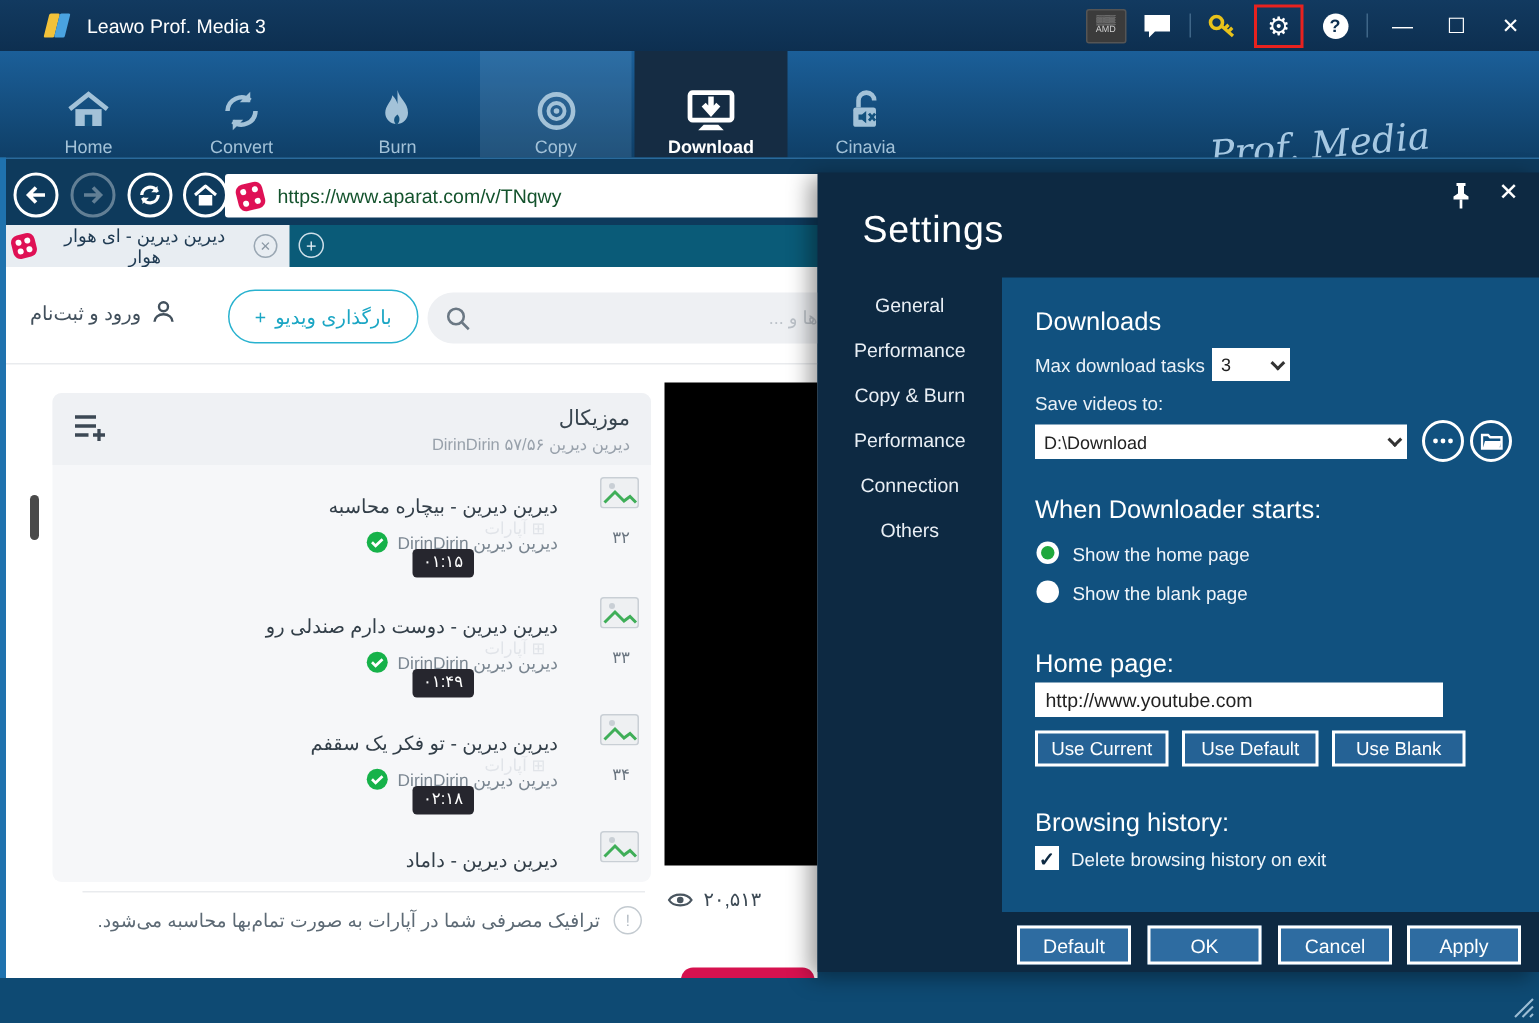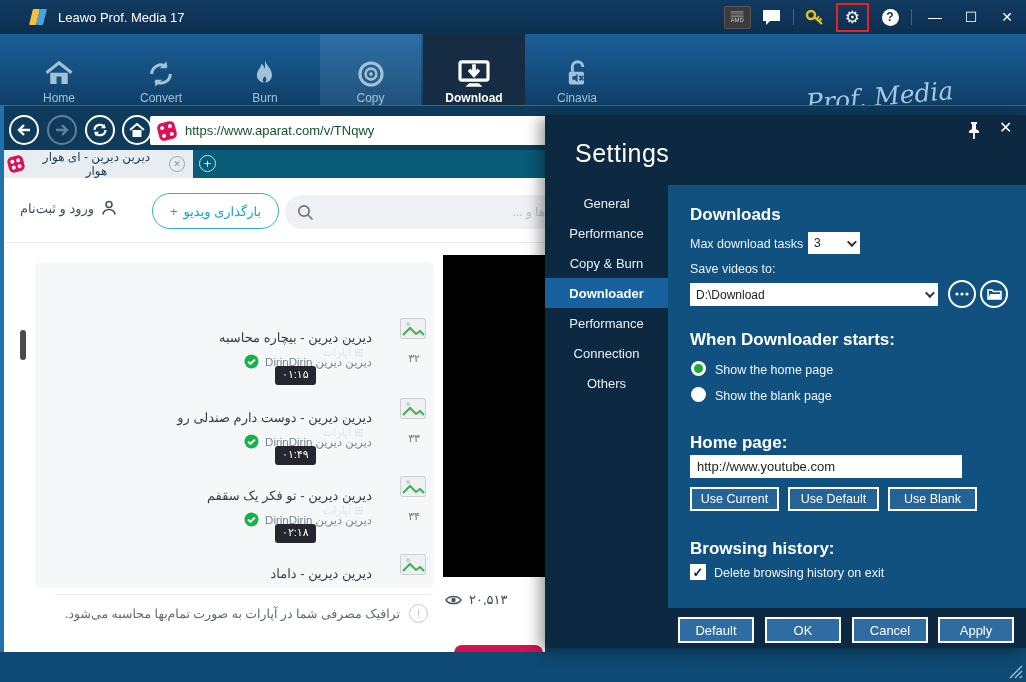--- a/index.html
+++ b/index.html
@@ -106,21 +106,21 @@
   .panel { position:absolute; left:545px; top:115px; width:481px; height:533px; background:#0d2942;
     box-shadow:-5px 3px 14px rgba(0,0,0,.4); }
   .panel-pin { position:absolute; left:420px; top:6px; }
   .panel-close { position:absolute; left:454px; top:3px; color:#fff; font-size:16px; }
   .panel-title { position:absolute; left:30px; top:24px; color:#fff; font-size:25px; font-weight:300; letter-spacing:.5px; }
   .panel-content { position:absolute; left:123px; top:70px; width:358px; height:423px; background:#11517f; }
   .snav { position:absolute; left:0; top:73px; width:123px; }
   .snav-item { height:30px; display:flex; align-items:center; justify-content:center; color:#e9eff5; font-size:13px; }
   .snav-item.sel { background:#17629e; color:#fff; font-weight:bold; }
   .sc { position:absolute; color:#fff; }
-  .shead { font-size:17px; font-weight:bold; color:#fff; }
+  .shead { font-size:17px; font-weight:normal; color:#fff; }
   .slabel { font-size:12.5px; color:#eaf1f7; }
   .wselect { background:#fff; color:#222; font-size:12px; display:flex; align-items:center; padding:0 6px; justify-content:space-between; }
   .chev { width:7px; height:7px; border-right:2px solid #333; border-bottom:2px solid #333; transform:rotate(45deg) translateY(-2px); }
   .round-btn { width:28px; height:28px; border:2px solid #fff; border-radius:50%; display:flex; align-items:center; justify-content:center; color:#fff; }
   .radio { width:15px; height:15px; border-radius:50%; background:#fff; display:flex; align-items:center; justify-content:center; }
   .radio .dot { width:9px; height:9px; border-radius:50%; background:#1fa83c; }
   .rlabel { font-size:12.5px; color:#f0f5fa; }
   .winput { background:#fff; border:none; font-size:13px; color:#222; padding:0 7px; font-family:"Liberation Sans",sans-serif; }
   .use-btn { border:2px solid #fff; background:#256295; color:#fff; font-size:12.5px; display:flex; align-items:center; justify-content:center; }
   .cbox { width:16px; height:16px; background:#fff; display:flex; align-items:center; justify-content:center; color:#0d2942;
@@ -133,21 +133,21 @@
 </head>
 <body>
 
 <div class="app">
 
   <div class="titlebar">
     <div class="logo">
         <i class="l1"></i>
         <i class="l2"></i>
       </div>
-    <div class="win-title">Leawo Prof. Media 17</div>
+    <div class="win-title">Leawo Prof. Media 3</div>
     <div class="tb-right">
       <div class="amd-badge">
           <span>▒▒▒</span>
           <span>AMD</span>
         </div>
       <div class="tb-ic">
         <svg width="19" height="17" viewBox="0 0 19 17">
             <path d="M1 1 h17 v11 h-10 l-4 4 v-4 h-3 z" fill="#fff"></path>
           </svg>
       </div>
@@ -293,20 +293,28 @@
       <div class="search-pill">
         <svg width="17" height="17" viewBox="0 0 17 17">
             <circle cx="7" cy="7" r="5.2" fill="none" stroke="#6b7884" stroke-width="1.7"></circle>
             <path d="M11 11 l4.5 4.5" stroke="#6b7884" stroke-width="1.7"></path>
           </svg>
         <span class="search-hint">ها و ...</span>
       </div>
     </div>
 
     <div class="card">
+      <div class="card-head">
+        <div class="pl-title">موزیکال</div>
+        <div class="pl-sub">دیرین دیرین ۵۷/۵۶ DirinDirin</div>
+        <svg class="pl-add" width="22" height="20" viewBox="0 0 22 20">
+            <path d="M1 3 h14 M1 9 h14 M1 15 h9" stroke="#3c4854" stroke-width="2.2"></path>
+            <path d="M17 11 v8 M13 15 h8" stroke="#3c4854" stroke-width="2.2"></path>
+          </svg>
+      </div>
       <div class="pitems">
 
         <div class="pitem" style="height:80px;">
           <svg class="thumb" width="26" height="21" viewBox="0 0 26 21">
               <rect x="0.5" y="0.5" width="25" height="20" rx="2" fill="#eef0f2" stroke="#c9cfd5"></rect>
               <path d="M3 17 l7-7 6 6 4-3 4 4" fill="none" stroke="#3fae58" stroke-width="2"></path>
               <circle cx="8" cy="6" r="2" fill="#c9cfd5"></circle>
             </svg>
           <span class="pindex">۳۲</span>
           <div class="ptitle">دیرین دیرین - بیچاره محاسبه</div>
@@ -396,21 +404,20 @@
       </svg>
     <div class="panel-close">✕</div>
     <div class="panel-title">Settings</div>
 
     <div class="panel-content"></div>
 
     <div class="snav">
       <div class="snav-item">General</div>
       <div class="snav-item">Performance</div>
       <div class="snav-item">Copy &amp; Burn</div>
-      <div class="snav-item sel">Downloader</div>
       <div class="snav-item">Performance</div>
       <div class="snav-item">Connection</div>
       <div class="snav-item">Others</div>
     </div>
 
     <div class="sc shead" style="left:145px;top:90px;">Downloads</div>
     <div class="sc slabel" style="left:145px;top:122px;">Max download tasks</div>
     <div class="sc wselect" style="left:263px;top:117px;width:52px;height:22px;">
       <span>3</span>
       <span class="chev"></span>

